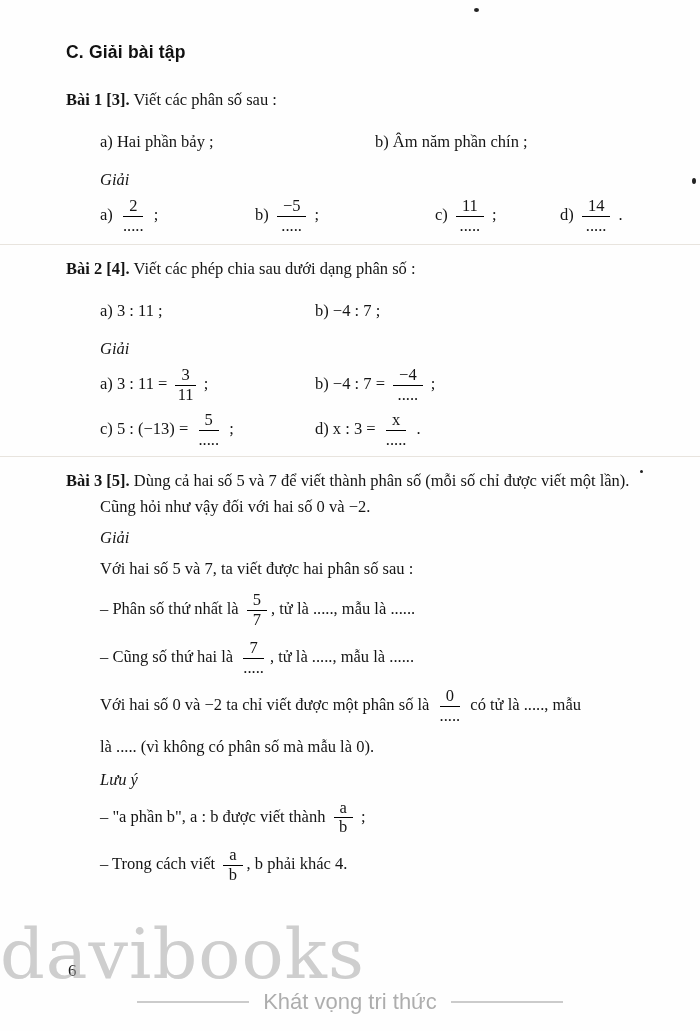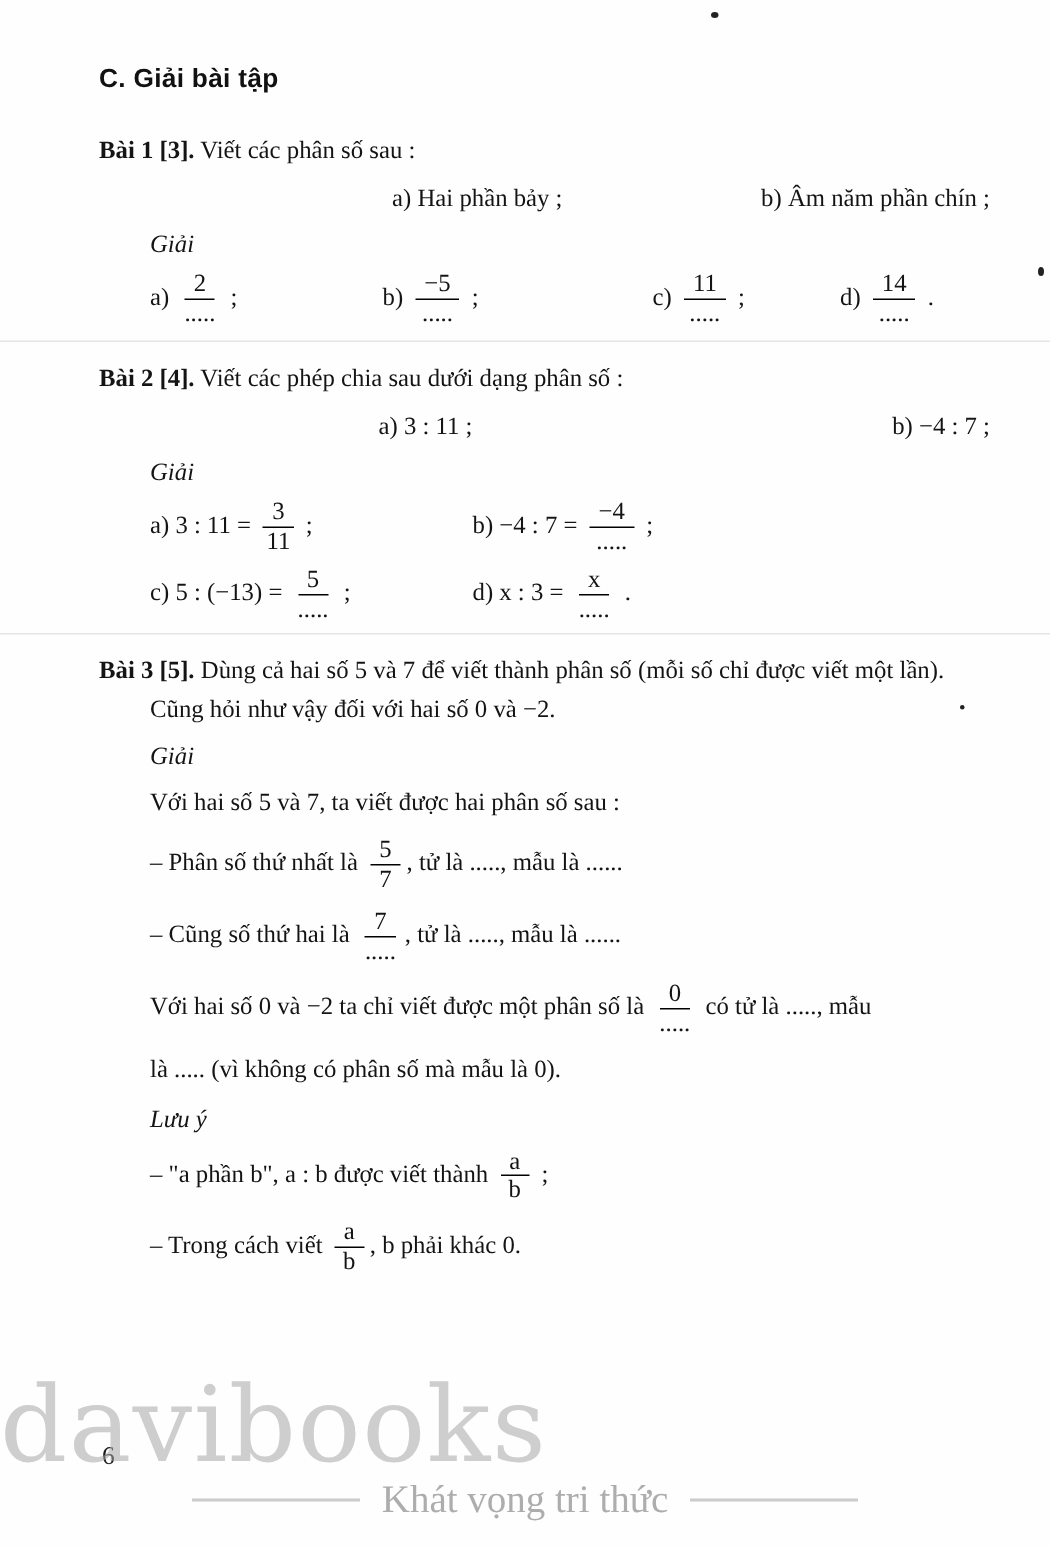--- a/index.html
+++ b/index.html
@@ -16,21 +16,21 @@
 
   .heading {
     font-family:"Liberation Sans","DejaVu Sans",sans-serif;
     font-size:17.5px; font-weight:bold; letter-spacing:.2px;
     margin-bottom:24px; color:#111;
   }
 
   .ex-head, .ex-para { padding-left:34px; text-indent:-34px; line-height:1.55; margin-bottom:5px; }
   .ex-label { font-weight:bold; }
 
-  .row { padding-left:34px; line-height:1.55; margin:6px 0;text-align:right; }
+  .row { padding-left:34px; line-height:1.55; margin:16px 0; }
   .cols2 { display:grid; }
   .b1 { grid-template-columns:275px auto; }
   .b2 { grid-template-columns:215px auto; }
 
   .giai { font-style:italic; padding-left:34px; margin:9px 0 7px; }
 
   .ans4 { display:grid; grid-template-columns:155px 180px 125px auto; padding-left:34px; margin:4px 0 8px; }
   .ansrow { display:grid; grid-template-columns:215px auto; padding-left:34px; margin:6px 0; }
   .ans { white-space:nowrap; }
 
@@ -49,21 +49,21 @@
   .page-number { position:absolute; left:68px; bottom:50px; font-size:17px; color:#1a1a1a; }
 
   .watermark { position:absolute; left:0; width:100%; bottom:16px; text-align:left; pointer-events:none; }
   .wm-brand {
     font-family:"DejaVu Serif",serif;
     font-size:70px; line-height:1; letter-spacing:1px;
     color:rgba(165,165,165,.55);
   }
   .wm-slogan-row { display:flex; align-items:center; justify-content:center; gap:14px; margin-top:0; }
   .wm-line { height:2px; width:112px; background:rgba(160,160,160,.55); }
-  .wm-slogan { font-family:Liberation Serif, serif; font-size:26px; color:rgba(145,145,145,.75); }
+  .wm-slogan { font-family:Liberation Sans, sans-serif; font-size:22px; color:rgba(145,145,145,.75); }
 
   .speck { position:absolute; background:#222; border-radius:50%; }
 </style>
 </head>
 <body>
 
 <div class="page">
   <div class="content">
 
     <h1 class="heading">C. Giải bài tập</h1>
@@ -161,21 +161,21 @@
       <p class="giai">Lưu ý</p>
 
       <p class="fline"><span>– "a phần b", a : b được viết thành</span> <span class="frac">
             <span class="fnum">a</span>
             <span class="fden">b</span>
           </span> <span>;</span></p>
 
       <p class="fline"><span>– Trong cách viết</span> <span class="frac">
             <span class="fnum">a</span>
             <span class="fden">b</span>
-          </span><span>, b phải khác 0.</span></p>
+          </span><span>, b phải khác 4.</span></p>
     </section>
 
   </div>
 
   <div class="page-number">6</div>
 
   <div class="watermark">
     <div class="wm-brand">davibooks</div>
     <div class="wm-slogan-row">
       <span class="wm-line"></span>

